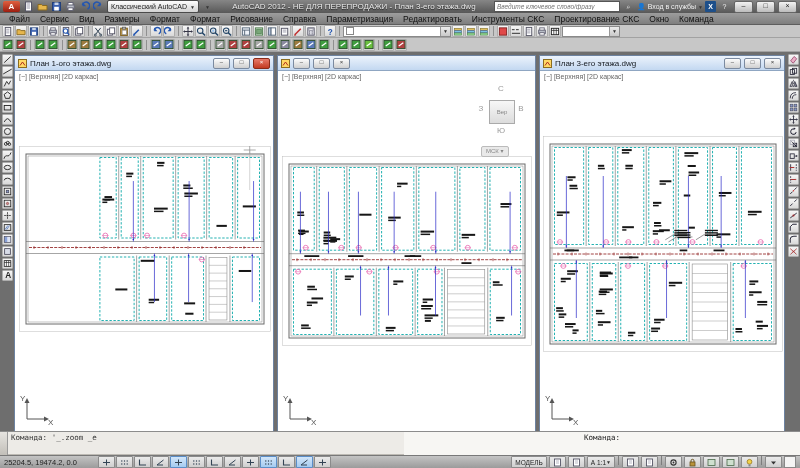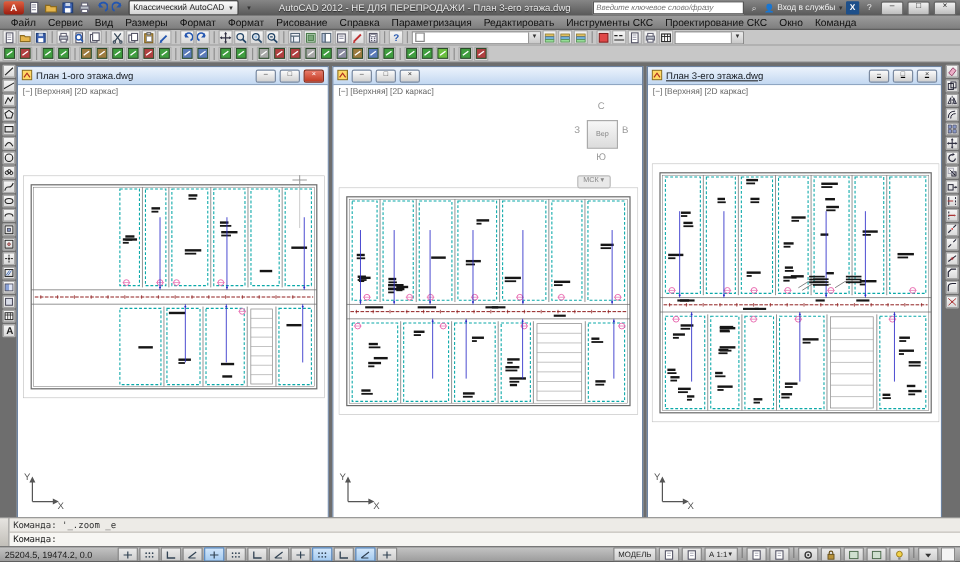--- a/index.html
+++ b/index.html
@@ -72,24 +72,24 @@
   .vc-letter{position:absolute;width:100%;text-align:center;}
   .vc-face{position:absolute;left:17px;top:26px;width:24px;height:22px;background:linear-gradient(#f7f7f7,#dcdcdc);
     border:1px solid #aaa;font-size:6px;color:#888;display:flex;align-items:center;justify-content:center;}
   .vc-wcs{position:absolute;left:9px;top:72px;background:#e9e9e9;border:1px solid #bbb;border-radius:2px;
     font-size:6px;color:#888;padding:0 4px;line-height:9px;white-space:nowrap;}
   .ucs{position:absolute;left:4px;bottom:3px;}
   
   .cmd{position:absolute;left:0;top:431px;width:800px;height:24px;background:#cdcac4;border-top:1px solid #8c8c8c;
     display:flex;box-sizing:border-box;}
   .cmd-grip{width:7px;background:linear-gradient(#e6e4e0,#c2bfb9);border-right:1px solid #9a9a9a;}
-  .cmd-rows{flex:1;display:flex;flex-direction:column;}
+  .cmd-rows{flex:1;display:flex;flex-direction:row;}
   .cmd-hist{flex:1;background:#edebe7;font-family:"DejaVu Sans Mono",monospace;font-size:7.5px;color:#333;
     padding:1px 3px;border-bottom:1px solid #bdbab4;}
-  .cmd-prompt{flex:1;background:#f7f6f3;font-family:"DejaVu Sans Mono",monospace;font-size:7.5px;color:#222;padding:1px 3px;}
+  .cmd-prompt{flex:1;background:#f7f6f3;font-family:"DejaVu Sans Mono",monospace;font-size:7.5px;color:#222;padding:1px 3px;text-align:center;}
   
   .status{position:absolute;left:0;top:455px;width:800px;height:13px;
     background:linear-gradient(#c4c4c4,#9b9b9b);border-top:1px solid #787878;
     display:flex;align-items:center;padding:0 4px;gap:2px;box-sizing:border-box;}
   .coords{font-size:7.5px;color:#1c1c1c;width:92px;flex:none;}
   .tog{width:15px;height:10px;background:linear-gradient(#ebebeb,#cfcfcf);border:1px solid #8b8b8b;border-radius:1px;
     display:flex;align-items:center;justify-content:center;flex:none;}
   .tog.on{background:linear-gradient(#d2e6fa,#a5cbf0);border-color:#5b8ec8;}
   .st-right{margin-left:auto;display:flex;align-items:center;gap:2px;}
   .st-btn{height:10px;background:linear-gradient(#ebebeb,#cfcfcf);border:1px solid #8b8b8b;border-radius:1px;
@@ -1140,21 +1140,21 @@
         <div class="tabbar">
           <div class="tab-nav">|◀</div>
           <div class="tab-nav">◀</div>
           <div class="tab-nav">▶</div>
           <div class="tab-nav">▶|</div>
           <div class="tab active">Модель</div>
           <div class="tab">Layout1</div>
           <div class="tab">Layout2</div>
         </div>
       </div>
-      <div class="win current" style="left: 539px; width: 246px; text-decoration: underline;">
+      <div class="win current" style="left: 539px; width: 246px;">
         <div class="win-title">
           <span><svg width="9" height="9" viewBox="0 0 9 9">
               <rect x="0.5" y="0.5" width="8" height="8" fill="#ffd966" stroke="#8a6d1f" stroke-width="1"></rect>
               <path d="M2 6.5L4.5 3l2.5 3.5" fill="none" stroke="#b03020" stroke-width="1"></path>
             </svg></span>
           <span class="t">План 3-его этажа.dwg</span>
           <div class="doc-btn ">–</div>
           <div class="doc-btn ">□</div>
           <div class="doc-btn ">×</div>
         </div>

